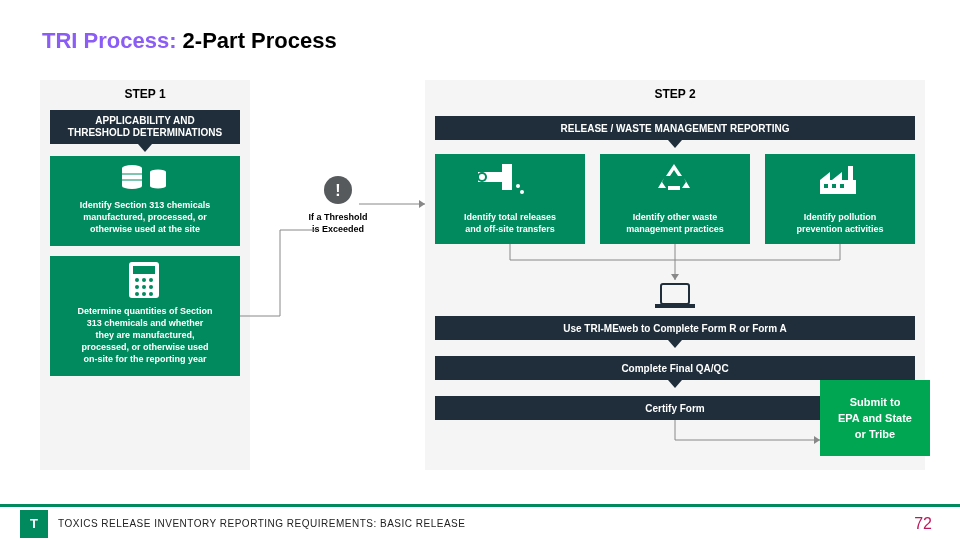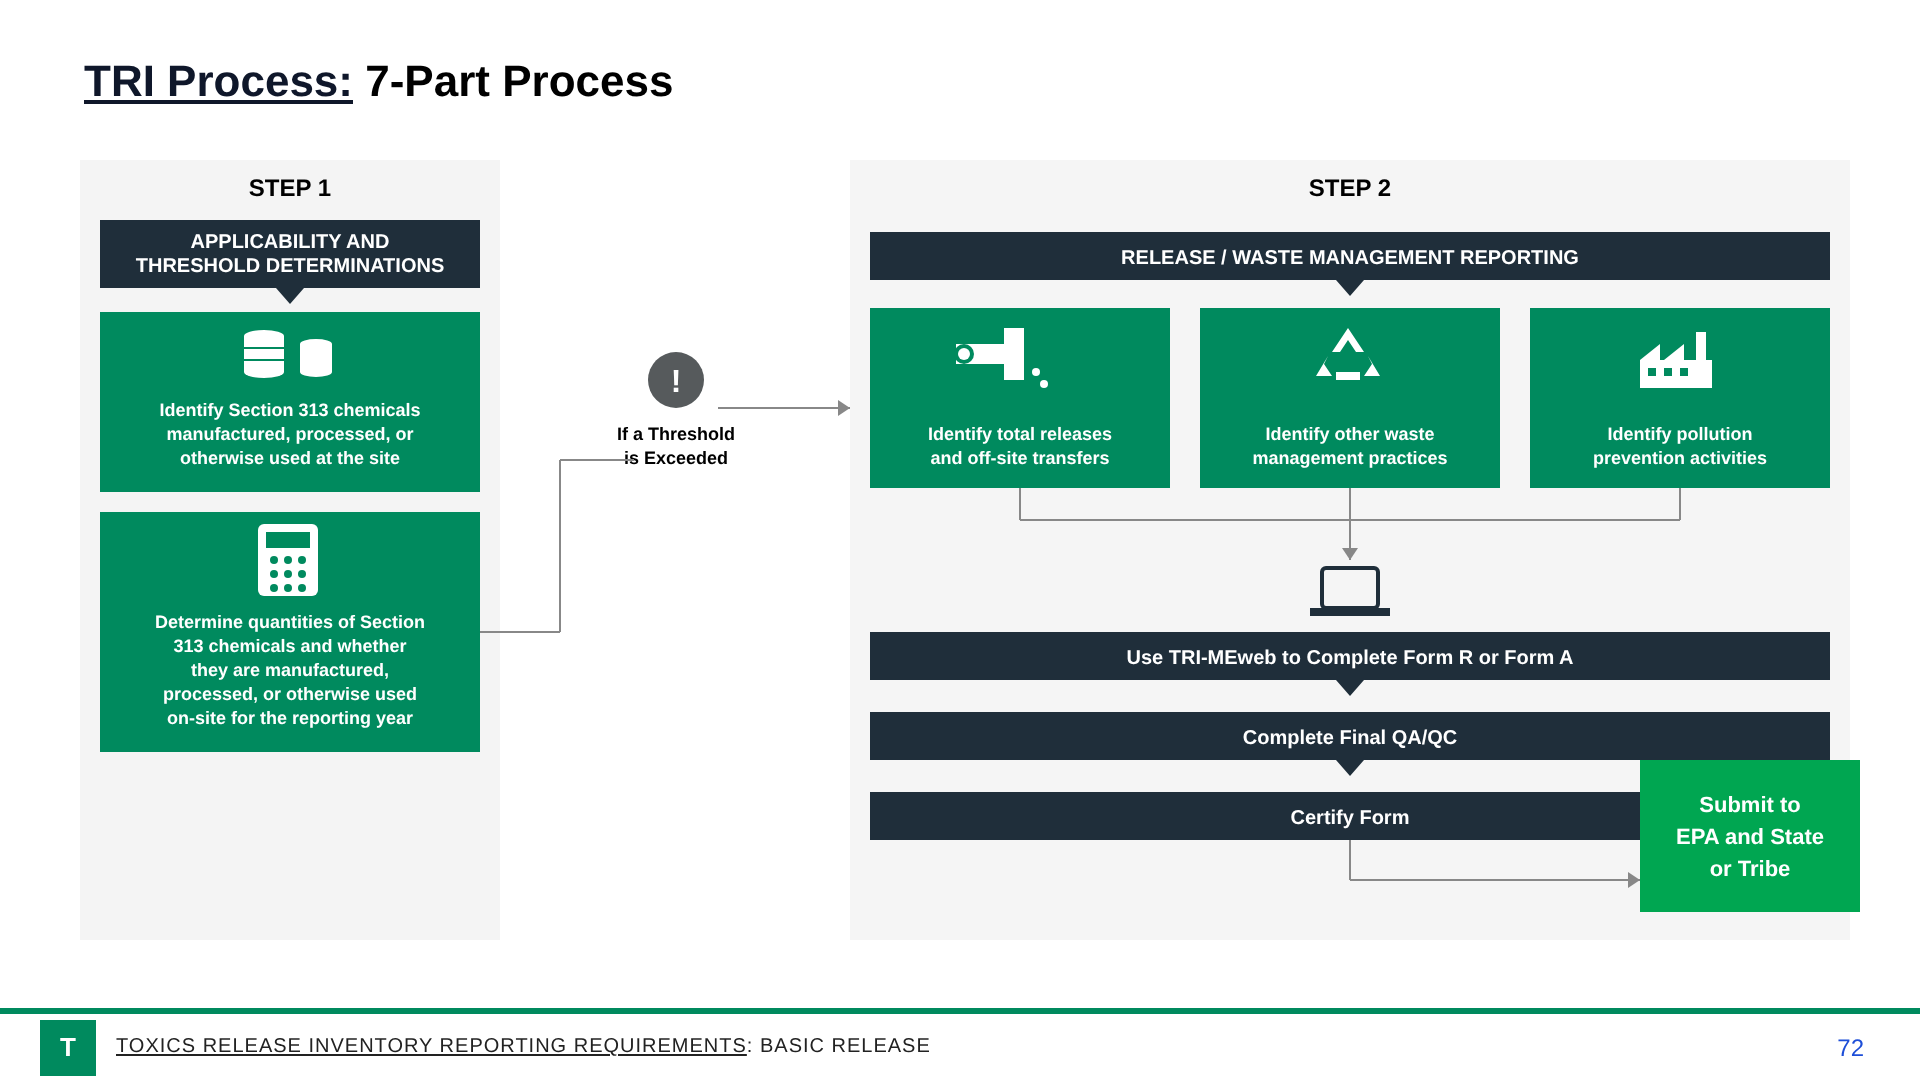--- a/index.html
+++ b/index.html
@@ -11,21 +11,21 @@
     position: relative;
   }
   .title {
     position: absolute;
     top: 28px;
     left: 42px;
     font-size: 22px;
     font-weight: bold;
     color: #000;
   }
-  .title .green { color: #0f172a; text-decoration: underline; }
+  .title .green { color: #8b5cf6; }
   svg.diagram { position: absolute; top: 80px; left: 20px; }
 
   
   .step-label { font-size: 12px; fill: #000; font-weight: 700; }
   .banner-text { font-size: 10px; fill: #fff; font-weight: 700; }
   .box-text { font-size: 9px; fill: #fff; font-weight: 700; }
   .dark-bar-text { font-size: 10px; fill: #fff; font-weight: 700; }
   .note-text { font-size: 9px; fill: #000; font-weight: 700; }
   .submit-text { font-size: 11px; fill: #fff; font-weight: 700; }
 
@@ -51,32 +51,32 @@
     color: #fff;
     font-weight: 700;
     font-size: 13px;
   }
   .footer .ftxt {
     margin-left: 10px;
     font-size: 10px;
     letter-spacing: 0.5px;
     color: #222;
   }
-  .footer .ftxt .u { text-decoration: underline; }
+  .footer .ftxt .u { }
   .footer .pg {
     margin-left: auto;
-    font-size: 12px;
-    color: #1d4ed8;
+    font-size: 16px;
+    color: #be185d;
   }
 </style>
 </head>
 <body>
 
 <div class="title">
-  <span class="green">TRI Process:</span><span> 7-Part Process</span>
+  <span class="green">TRI Process:</span><span> 2-Part Process</span>
 </div>
 
 <svg class="diagram" width="920" height="400">
 
   <rect x="20" y="0" width="210" height="390" fill="#f4f4f4"></rect>
   <rect x="405" y="0" width="500" height="390" fill="#f5f5f5"></rect>
 
   <text x="125" y="18" text-anchor="middle" class="step-label">STEP 1</text>
   <text x="655" y="18" text-anchor="middle" class="step-label">STEP 2</text>
 

